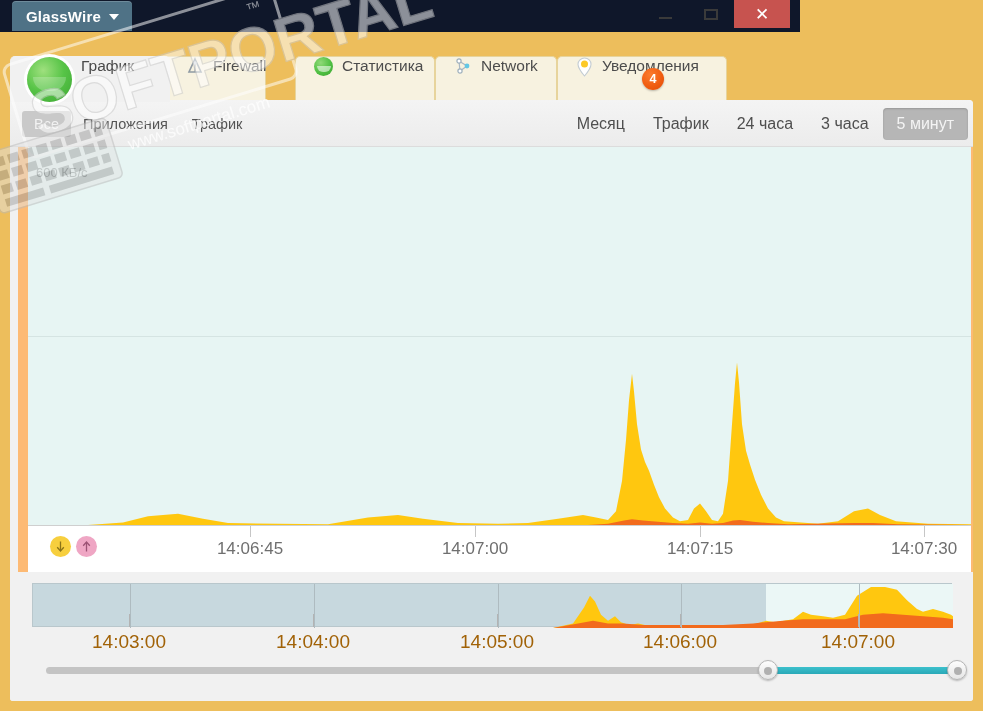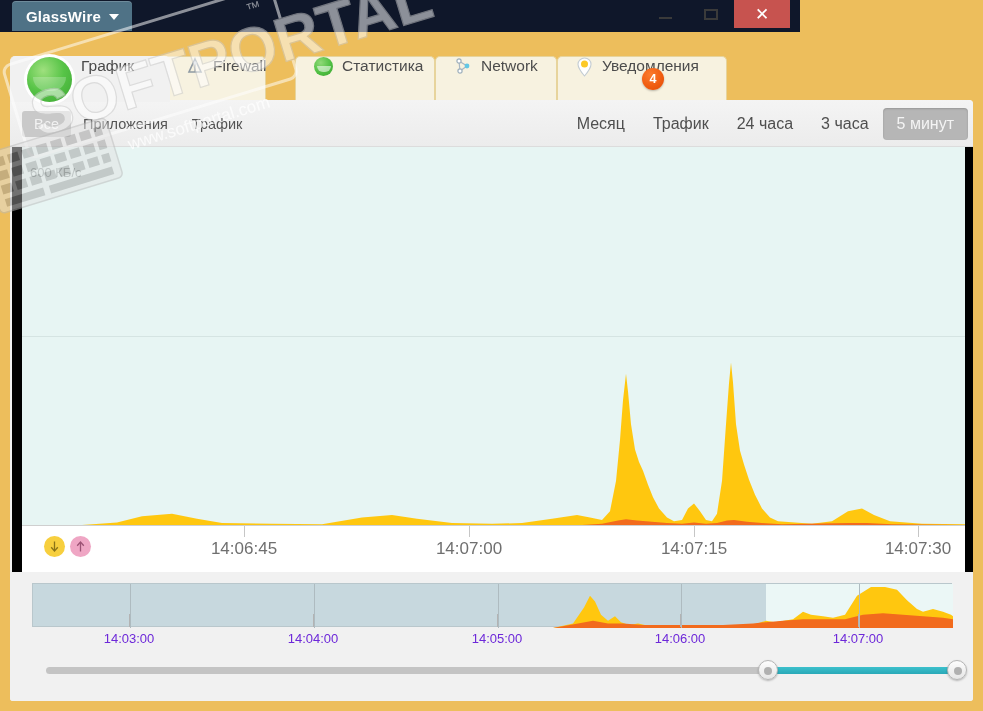--- a/index.html
+++ b/index.html
@@ -152,23 +152,23 @@
     font-size: 16px; color: #4f4f4f; padding: 7px 14px;
     cursor: pointer; border-radius: 4px; white-space: nowrap; text-align: center;
   }
   .range-btn.sel {
     background: #b6b6b6; color: #f4f4f4;
     box-shadow: inset 0 1px 2px rgba(0,0,0,.18);
   }
 
   
   .graphwrap {
-    position: absolute; left: 2px; top: 47px;
+    position: absolute; left: 8px; top: 47px;
     width: 963px; height: 425px;
-    background: #000000;
+    background: #fdba74;
   }
   .graph {
     position: absolute; left: 10px; top: 0;
     width: 943px; height: 378px;
     background: #e7f5f3;
   }
   .ylabel {
     position: absolute; left: 8px; top: 18px;
     font-size: 13px; color: #9aa7a6;
   }
@@ -220,21 +220,21 @@
     border: 1px solid #b9c7cc;
   }
   .mm-sel {
     position: absolute; top: 0; height: 44px;
     background: #ebf7f6;
   }
   .mm-vline { position: absolute; top: 0; width: 1px; height: 44px; background: #aebbc0; }
   .mm-axis { position: absolute; left: 22px; top: 55px; width: 920px; height: 26px; }
   .mm-tick { position: absolute; top: -13px; width: 1px; height: 13px; background: #b3b3b3; }
   .mm-label {
-    position: absolute; top: 4px; font-size: 13px; color: #6d28d9;
+    position: absolute; top: 4px; font-size: 19px; color: #a16207;
     transform: translateX(-50%); white-space: nowrap;
   }
   .slider {
     position: absolute; left: 36px; top: 88px; width: 911px; height: 20px;
   }
   .slider .track {
     position: absolute; left: 0; top: 7px; width: 100%; height: 7px;
     background: #c4c4c4; border-radius: 4px;
   }
   .slider .fill {

